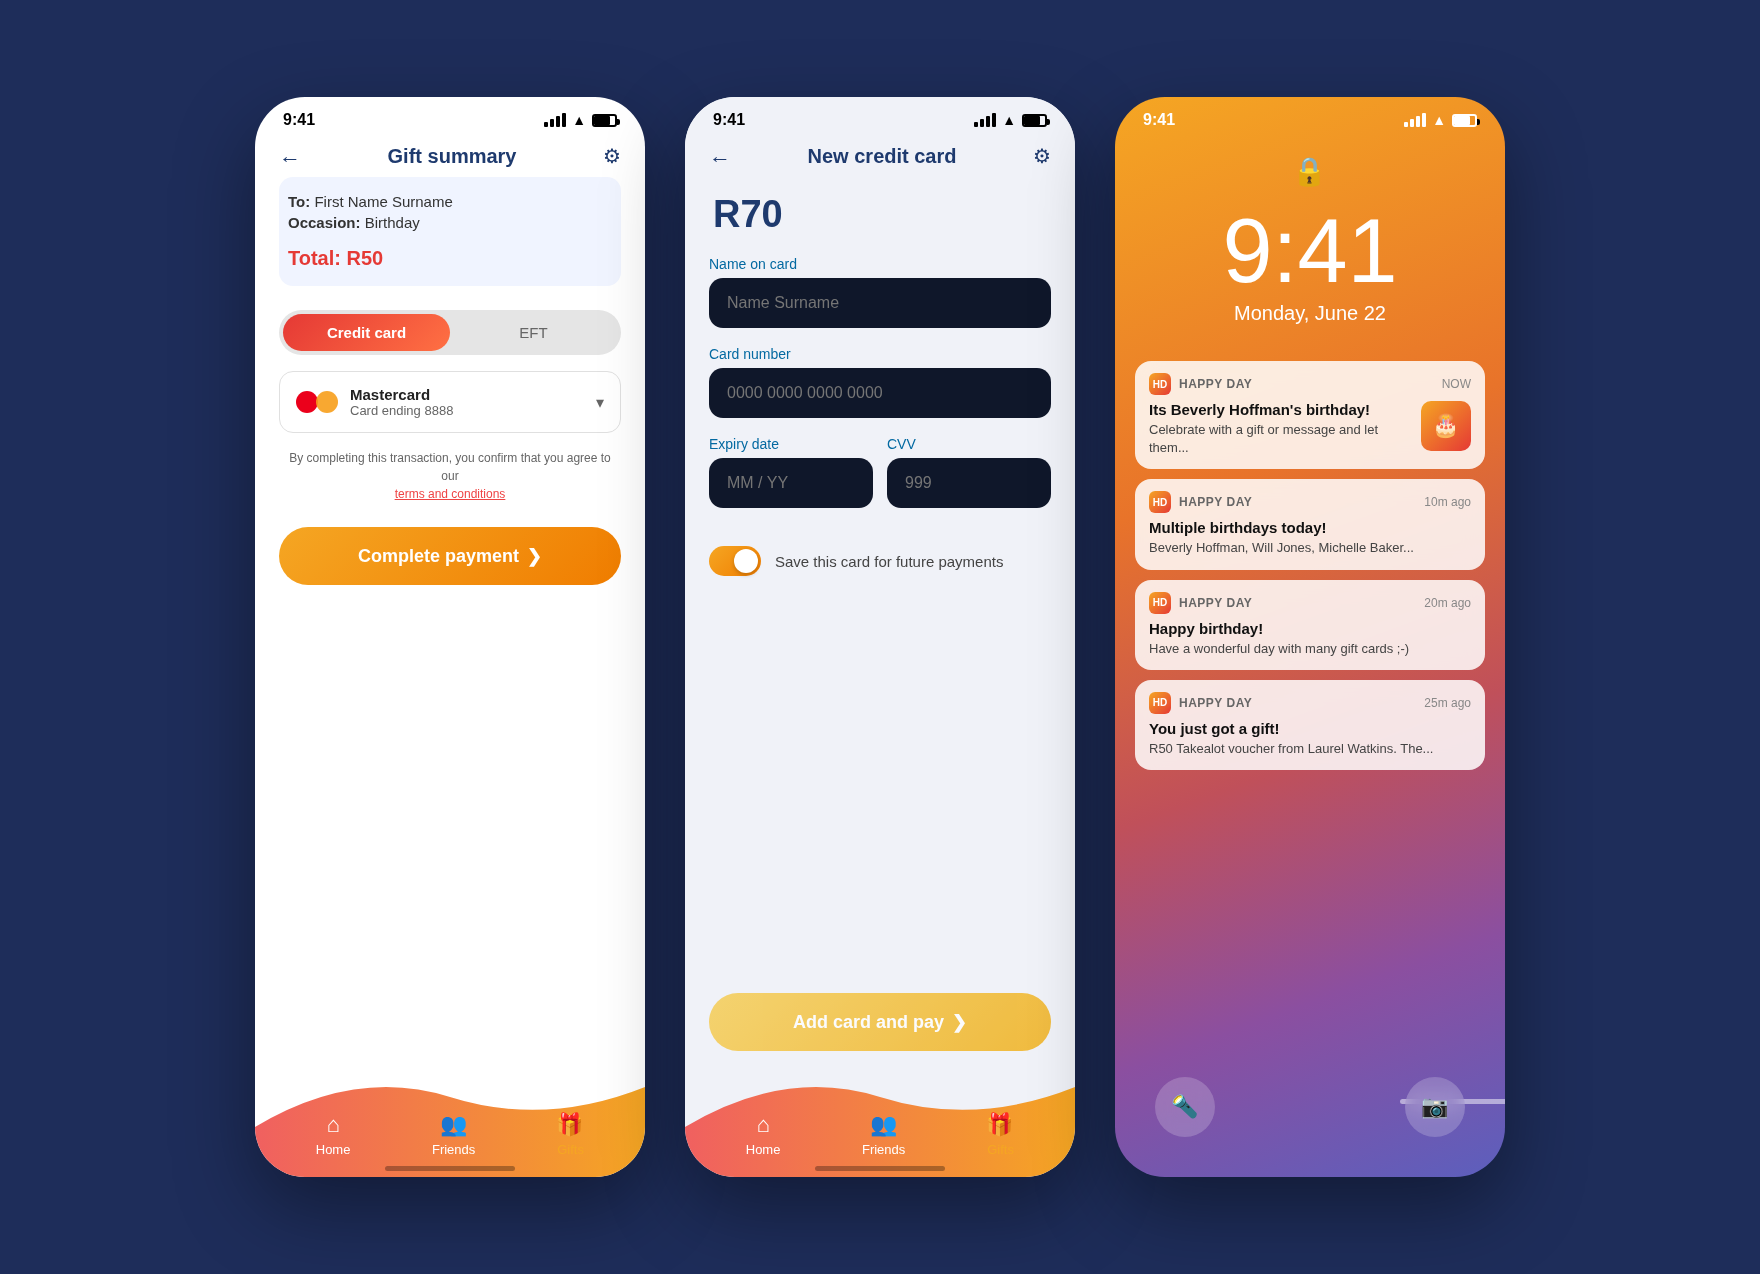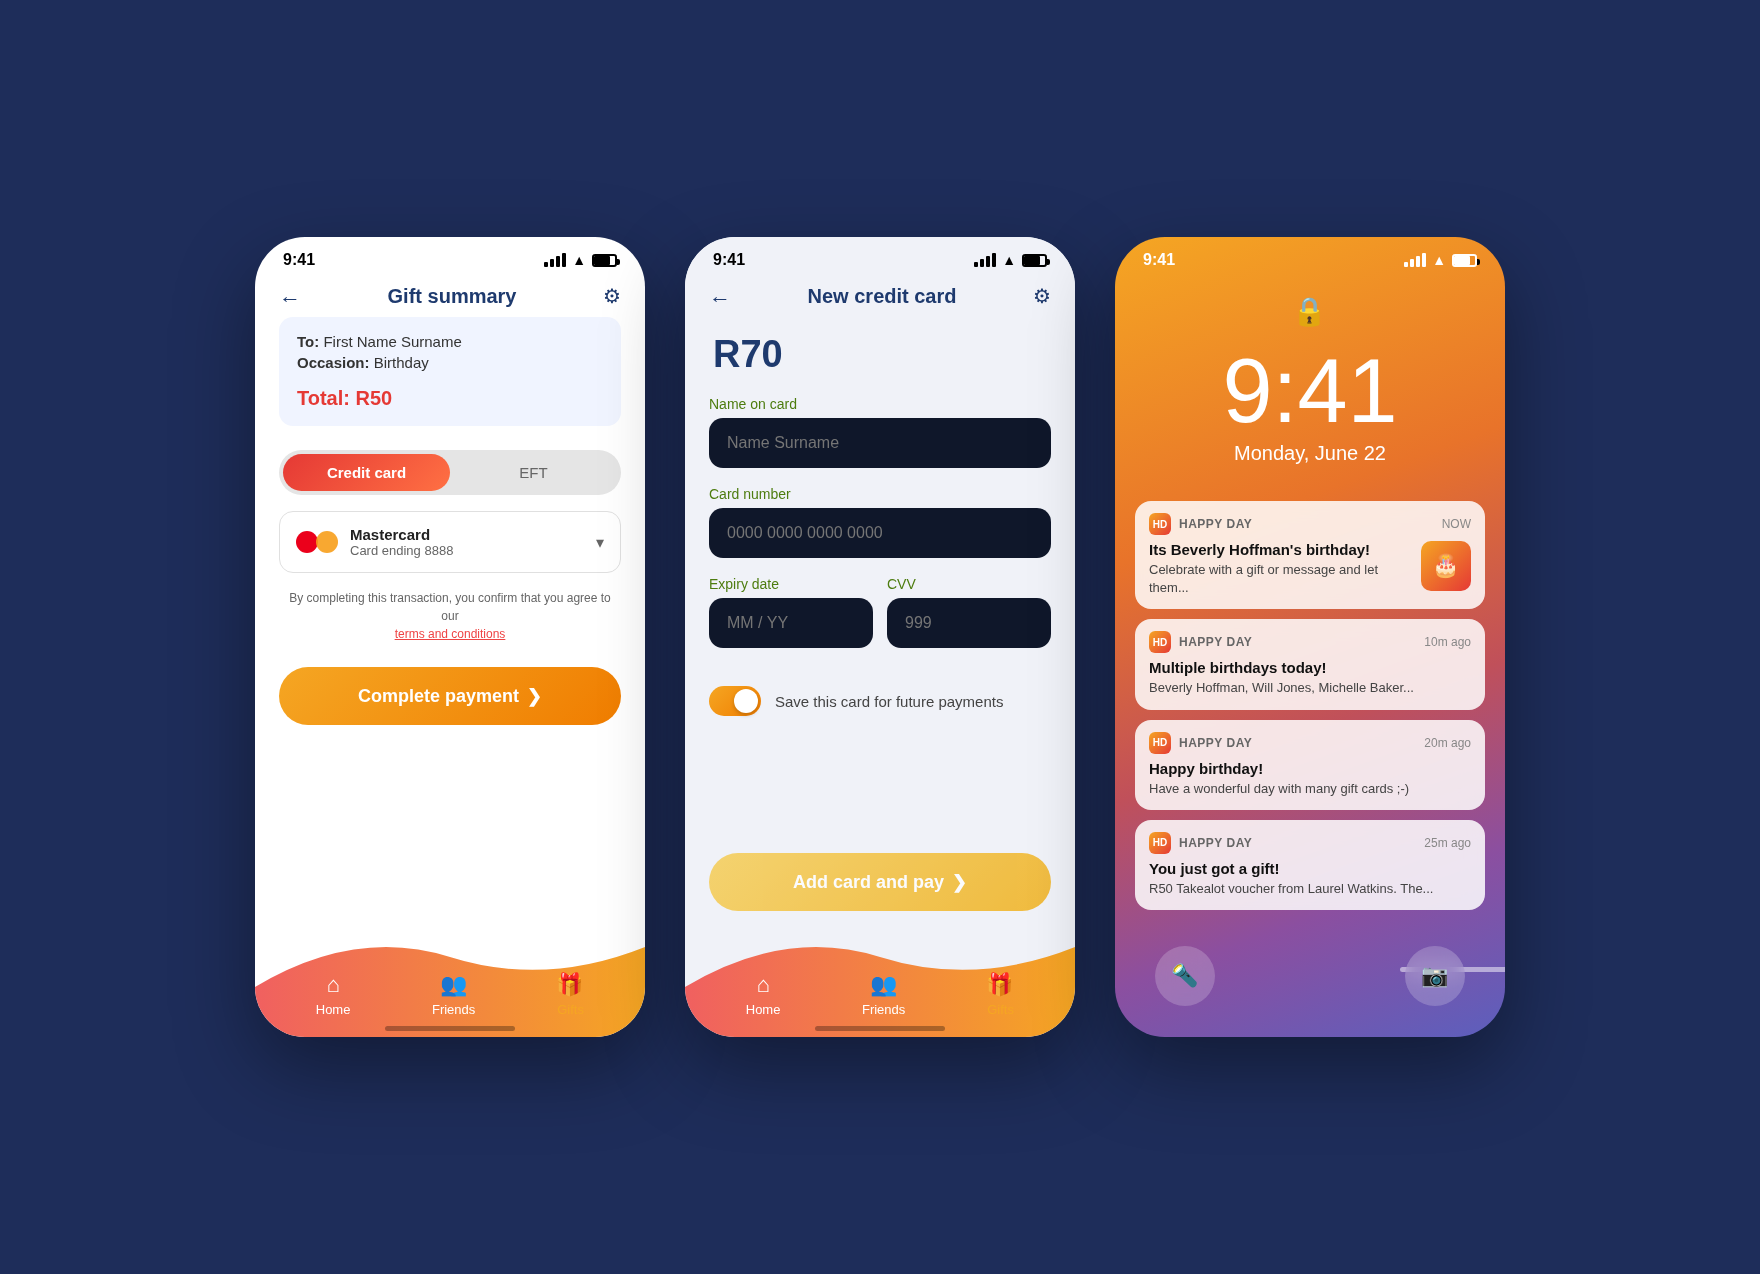--- a/index.html
+++ b/index.html
@@ -13,21 +13,21 @@
       gap: 40px;
       font-family: -apple-system, BlinkMacSystemFont, 'Segoe UI', sans-serif;
       overflow: hidden;
     }
 
     
     .phone {
       background: #fff;
       border-radius: 50px;
       width: 390px;
-      height: 800px;
+      height: 1080px;
       overflow: hidden;
       position: relative;
       box-shadow: 0 30px 80px rgba(0,0,0,0.4);
       display: flex;
       flex-direction: column;
     }
 
     
     .status-bar {
       display: flex;
@@ -98,21 +98,21 @@
       color: #e53935;
       font-size: 24px;
       font-weight: 700;
       margin-top: 10px;
     }
 
     .gift-info-box {
       margin: 0 24px 16px;
       background: #f0f4ff;
       border-radius: 14px;
-      padding: 16px 18px;
+      padding: 16px 9px;
     }
     .gift-info-box p { font-size: 15px; color: #333; margin-bottom: 4px; }
     .gift-info-box .total { color: #e53935; font-size: 20px; font-weight: 700; margin-top: 16px; }
 
     .payment-toggle {
       display: flex;
       margin: 8px 24px;
       background: #e5e5e5;
       border-radius: 30px;
       padding: 4px;
@@ -244,21 +244,21 @@
       color: #1e3a6e;
     }
 
     .form-section {
       background: #f0f2f8;
       padding: 0 24px;
       flex: 1;
       overflow: hidden;
     }
     .form-group { margin-bottom: 18px; }
-    .form-label { font-size: 14px; color: #4d7c0f; margin-bottom: 6px; display: block; }
+    .form-label { font-size: 14px; color: #0369a1; margin-bottom: 6px; display: block; }
     .form-input {
       width: 100%;
       background: #0f172a;
       border: none;
       border-radius: 14px;
       padding: 16px 18px;
       font-size: 16px;
       color: #999;
       outline: none;
     }

